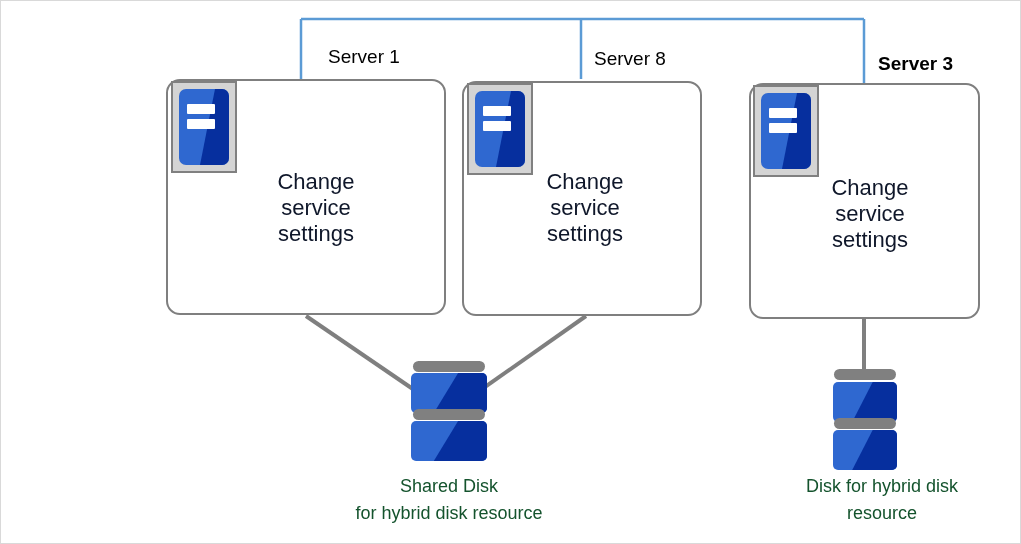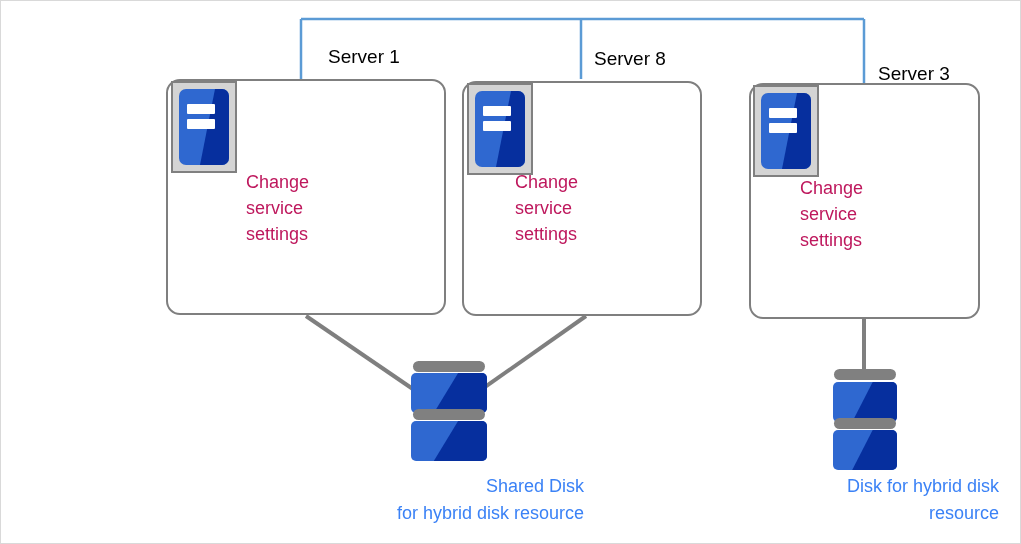--- a/index.html
+++ b/index.html
@@ -36,30 +36,31 @@
   }
   .server-label {
     position: absolute;
     font-size: 19px;
     color: #000000;
     white-space: nowrap;
     line-height: 1;
   }
   .box-text {
     position: absolute;
-    font-size: 18px;
-    color: #be185d;
+    font-size: 22px;
+    color: #0f172a;
+    text-align: center;
     line-height: 26px;
     white-space: pre-line;
   }
   .disk-caption {
     position: absolute;
     font-size: 18px;
-    color: #3b82f6;
-    text-align: right;
+    color: #14532d;
+    text-align: center;
     line-height: 27px;
     white-space: pre-line;
   }
   
   .server-icon {
     position: absolute;
     background: #d4d4d4;
     border: 2px solid #808080;
     box-sizing: border-box;
   }
@@ -155,21 +156,21 @@
     <div class="chassis">
       <div class="dark"></div>
       <div class="bar bar1"></div>
       <div class="bar bar2"></div>
     </div>
   </div>
   <div class="box-text" style="left:514px; top:168px; width:140px;">Change
 service
 settings</div>
 
-  <div class="server-label" style="left:877px; top:63px;">Server 3</div>
+  <div class="server-label" style="left:877px; top:53px;font-weight:bold;">Server 3</div>
   <div class="server-box" style="left:748px; top:82px; width:231px; height:236px;"></div>
   <div class="server-icon" style="left:752px; top:84px; width:66px; height:92px;">
     <div class="chassis">
       <div class="dark"></div>
       <div class="bar bar1"></div>
       <div class="bar bar2"></div>
     </div>
   </div>
   <div class="box-text" style="left:799px; top:174px; width:140px;">Change
 service

